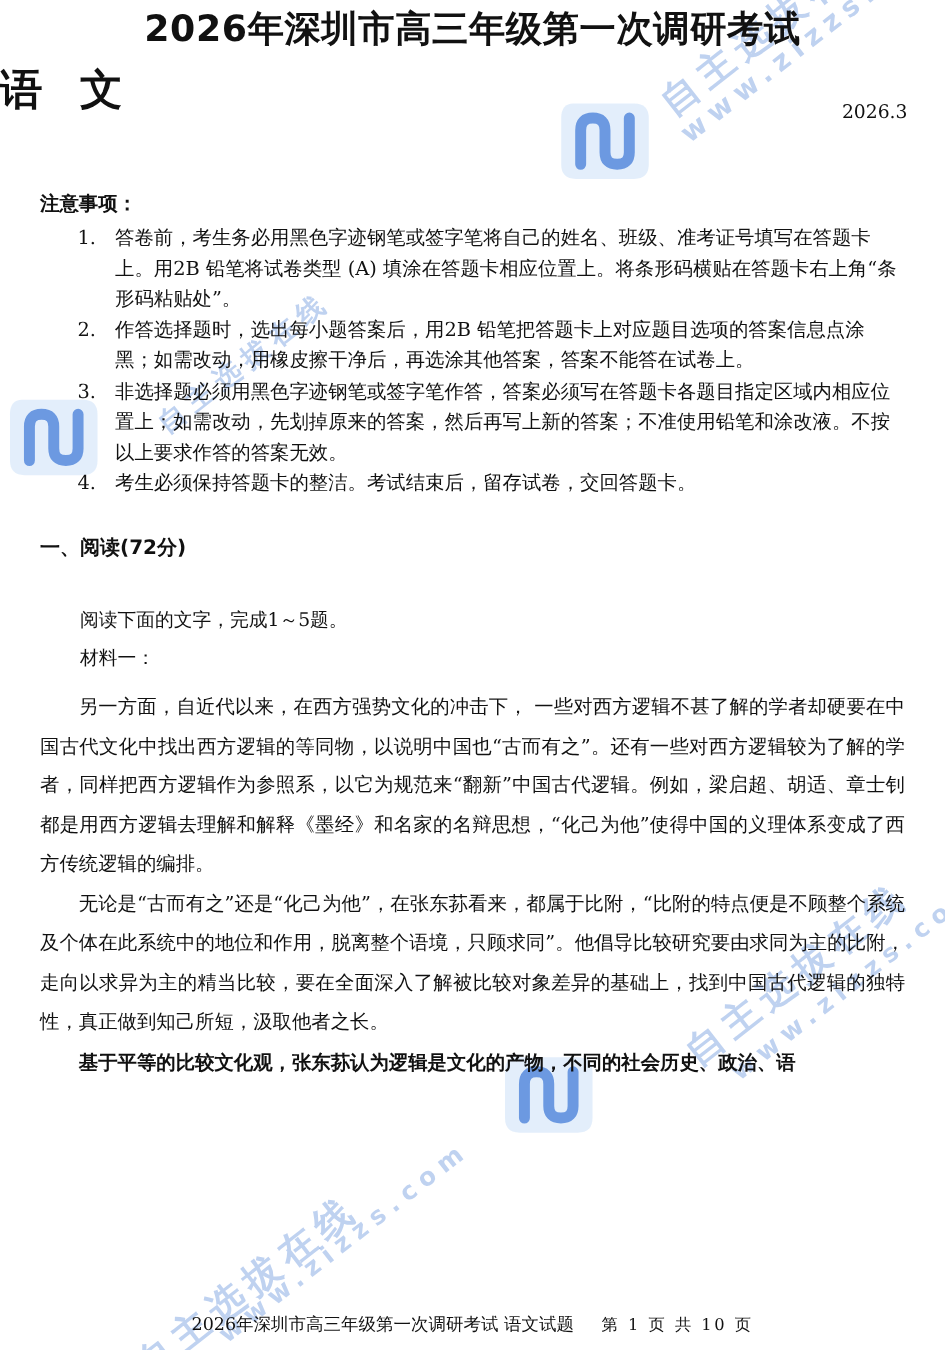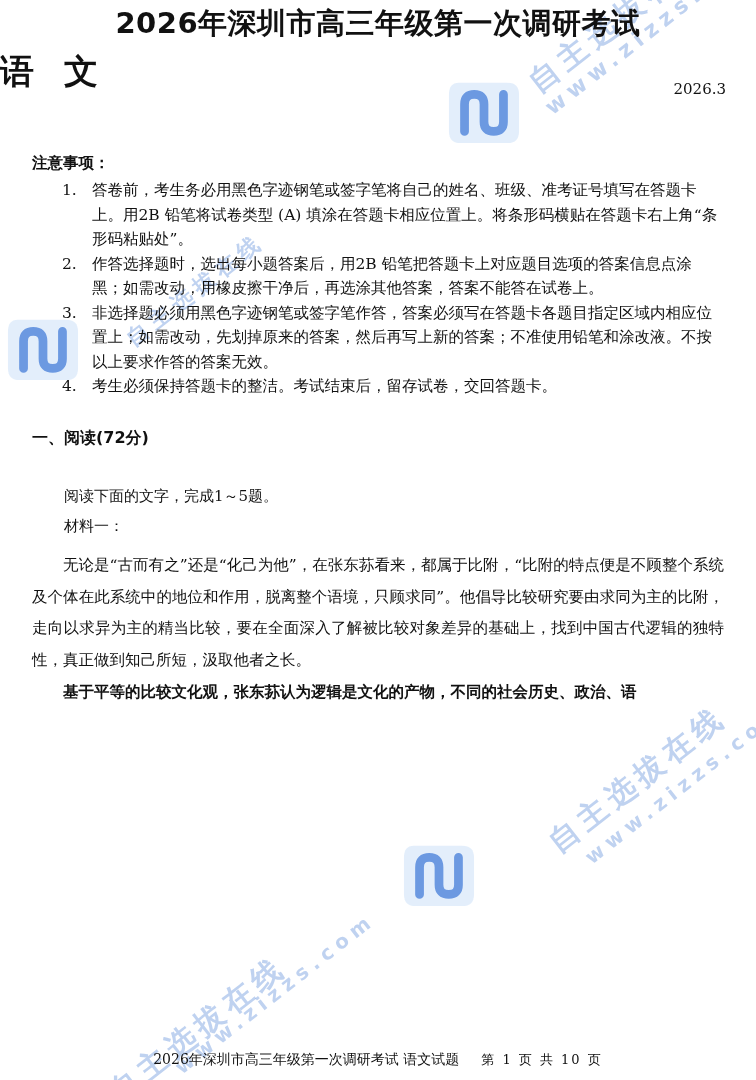--- a/index.html
+++ b/index.html
@@ -110,20 +110,21 @@
       <span class="notice-num">4.</span>
       <span class="notice-text">考生必须保持答题卡的整洁。考试结束后，留存试卷，交回答题卡。</span>
     </div>
   </div>
 
   <div class="section-head">一、阅读(72分)</div>
   <div class="instr">阅读下面的文字，完成1～5题。</div>
   <div class="material">材料一：</div>
 
   <div class="body-text">
+    <p>另一方面，自近代以来，在西方强势文化的冲击下， 一些对西方逻辑不甚了解的学者却硬要在中国古代文化中找出西方逻辑的等同物，以说明中国也“古而有之”。还有一些对西方逻辑较为了解的学者，同样把西方逻辑作为参照系，以它为规范来“翻新”中国古代逻辑。例如，梁启超、胡适、章士钊都是用西方逻辑去理解和解释《墨经》和名家的名辩思想，“化己为他”使得中国的义理体系变成了西方传统逻辑的编排。</p>
     <p>无论是“古而有之”还是“化己为他”，在张东荪看来，都属于比附，“比附的特点便是不顾整个系统及个体在此系统中的地位和作用，脱离整个语境，只顾求同”。他倡导比较研究要由求同为主的比附，走向以求异为主的精当比较，要在全面深入了解被比较对象差异的基础上，找到中国古代逻辑的独特性，真正做到知己所短，汲取他者之长。</p>
     <p class="bold">基于平等的比较文化观，张东荪认为逻辑是文化的产物，不同的社会历史、政治、语</p>
   </div>
 
   <div class="footer">
     <span>2026年深圳市高三年级第一次调研考试 语文试题</span><span class="pg">第 1 页 共 10 页</span>
   </div>
 </div>
 
 </body></html>

